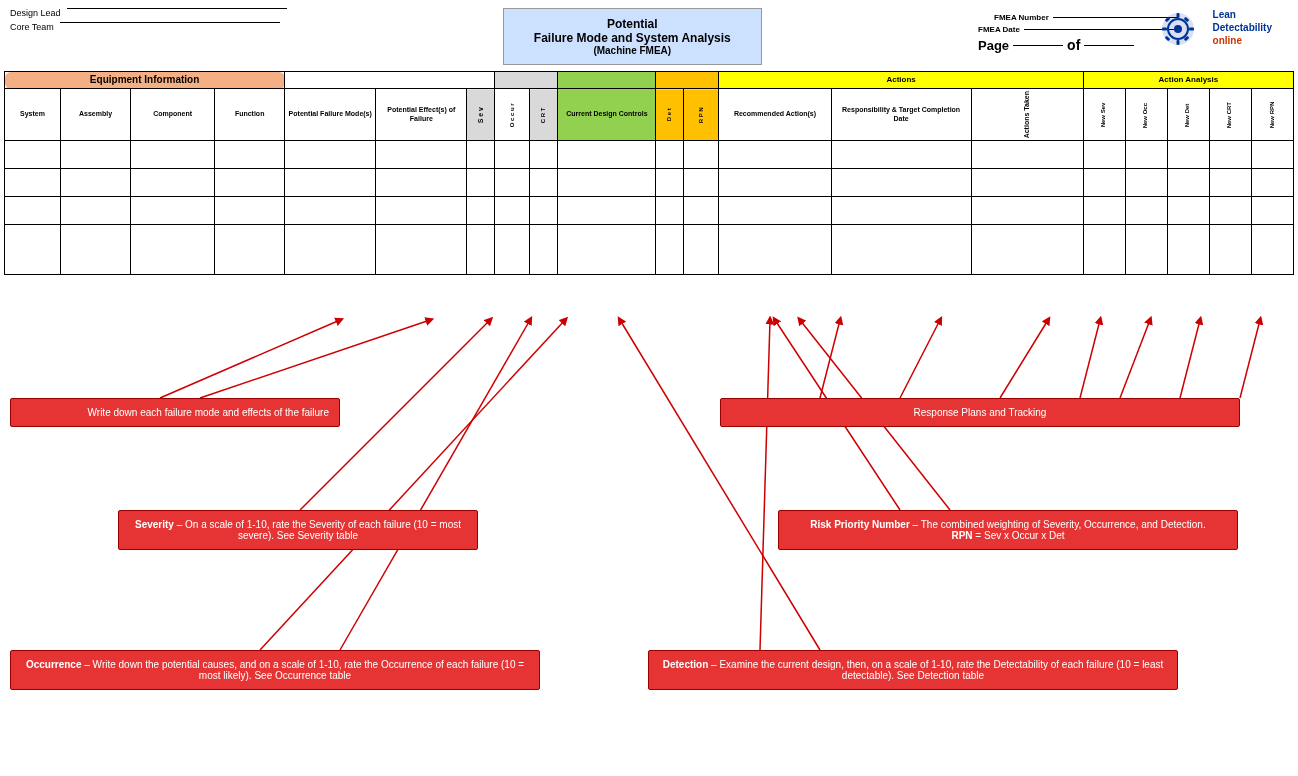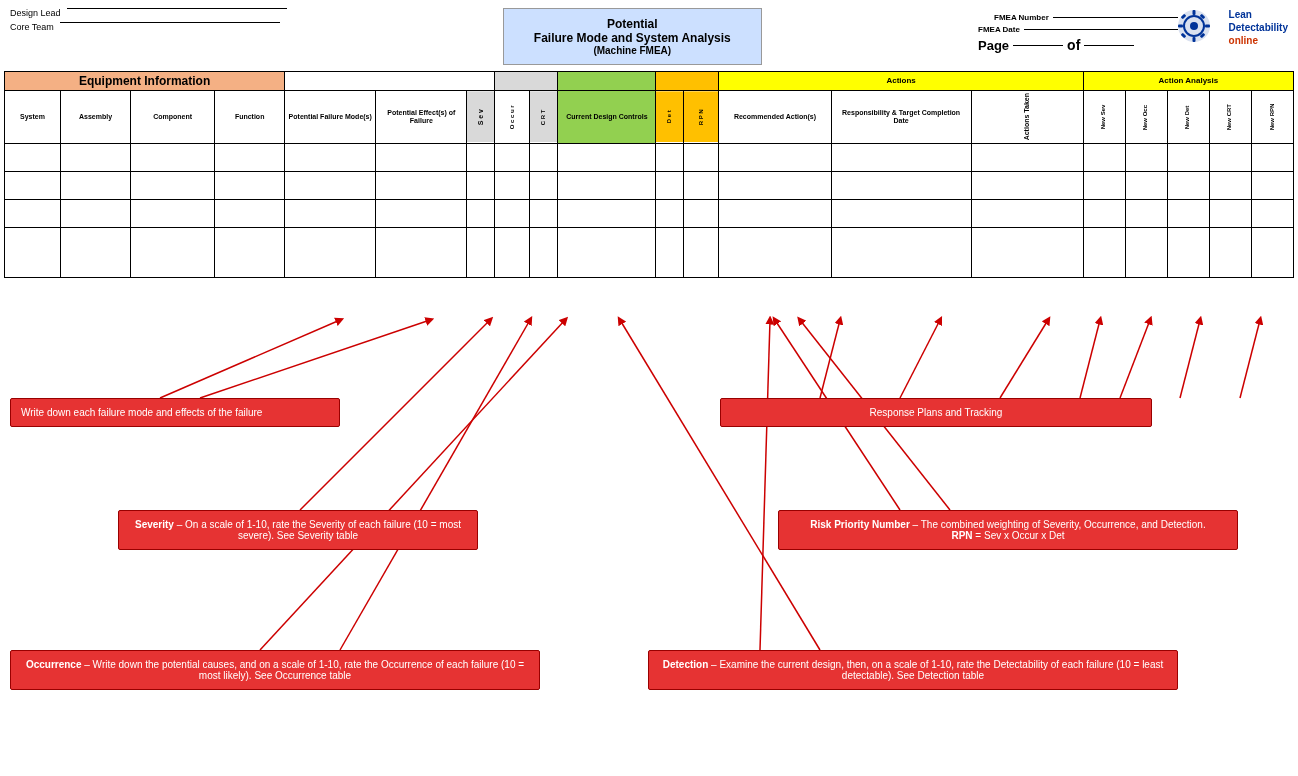--- a/index.html
+++ b/index.html
@@ -31,24 +31,24 @@
     .th-current-design { background: #92d050; }
     .data-row td { height: 28px; }
 
     
     .arrow-overlay { position: absolute; top: 0; left: 0; width: 100%; height: 100%; pointer-events: none; }
 
     
     .callout { position: absolute; background: #e63333; color: #fff; border: 1.5px solid #990000; padding: 8px 10px; font-size: 10px; border-radius: 2px; }
     .callout strong { font-weight: bold; }
 
-    .cb-failure { left: 10px; top: 398px; width: 330px; text-align: left; }
+    .cb-failure { left: 10px; top: 398px; width: 330px; text-align: right; }
     .cb-severity { left: 118px; top: 510px; width: 360px; text-align: center; }
     .cb-occurrence { left: 10px; top: 650px; width: 530px; text-align: center; }
-    .cb-response { left: 720px; top: 398px; width: 432px; text-align: center; }
+    .cb-response { left: 720px; top: 398px; width: 520px; text-align: center; }
     .cb-rpn { left: 778px; top: 510px; width: 460px; text-align: center; }
     .cb-detection { left: 648px; top: 650px; width: 530px; text-align: center; }
   </style>
 </head>
 <body>
 
 <div class="header">
   <div class="header-left">
     <div class="label-row">
       <span class="label">Design Lead</span>
@@ -61,21 +61,21 @@
   </div>
 
   <div class="header-center">
     <div class="title1">Potential</div>
     <div class="title2">Failure Mode and System Analysis</div>
     <div class="title3">(Machine FMEA)</div>
   </div>
 
   <div style="position:relative; width:310px;">
 
-    <div style="position:absolute; top:0; right:0; display:flex; align-items:flex-start; gap:17px;">
+    <div style="position:absolute; top:0; right:16px; display:flex; align-items:flex-end; gap:17px;">
 
       <svg width="36" height="36" viewBox="0 0 36 36">
         <circle cx="18" cy="18" r="16" fill="#003399" opacity="0.15"></circle>
         <circle cx="18" cy="18" r="10" fill="none" stroke="#003399" stroke-width="2"></circle>
         <circle cx="18" cy="18" r="4" fill="#003399"></circle>
 
         <rect x="16.5" y="2" width="3" height="5" rx="1" fill="#003399"></rect>
         <rect x="16.5" y="29" width="3" height="5" rx="1" fill="#003399"></rect>
         <rect x="2" y="16.5" width="5" height="3" rx="1" fill="#003399"></rect>
         <rect x="29" y="16.5" width="5" height="3" rx="1" fill="#003399"></rect>
@@ -130,21 +130,21 @@
       <col style="width:8%">
       <col style="width:3%">
       <col style="width:3%">
       <col style="width:3%">
       <col style="width:3%">
       <col style="width:3%">
     </colgroup>
     <thead>
 
       <tr>
-        <th colspan="4" class="th-equipment" style="font-size:12px; font-weight:bold;">
+        <th colspan="4" class="th-equipment" style="font-size:10px; font-weight:bold;border-radius:6px;">
           <span>Equipment Information</span>
         </th>
         <th colspan="3" style="border:1px solid #000;"></th>
         <th colspan="2" style="border:1px solid #000; background:#d9d9d9;"></th>
         <th colspan="1" style="border:1px solid #000;" class="th-current-design"></th>
         <th colspan="2" style="border:1px solid #000; background:#ffc000;"></th>
         <th colspan="3" style="background:#ffff00; border:1px solid #000; font-size:8px; font-weight:bold;">
           <span>Actions</span>
         </th>
         <th colspan="5" style="background:#ffff00; border:1px solid #000; font-size:8px; font-weight:bold;">

